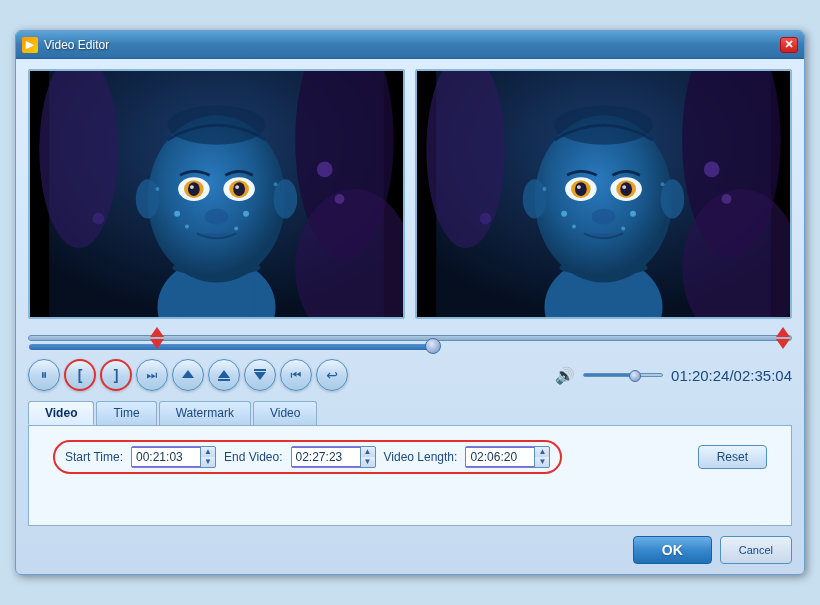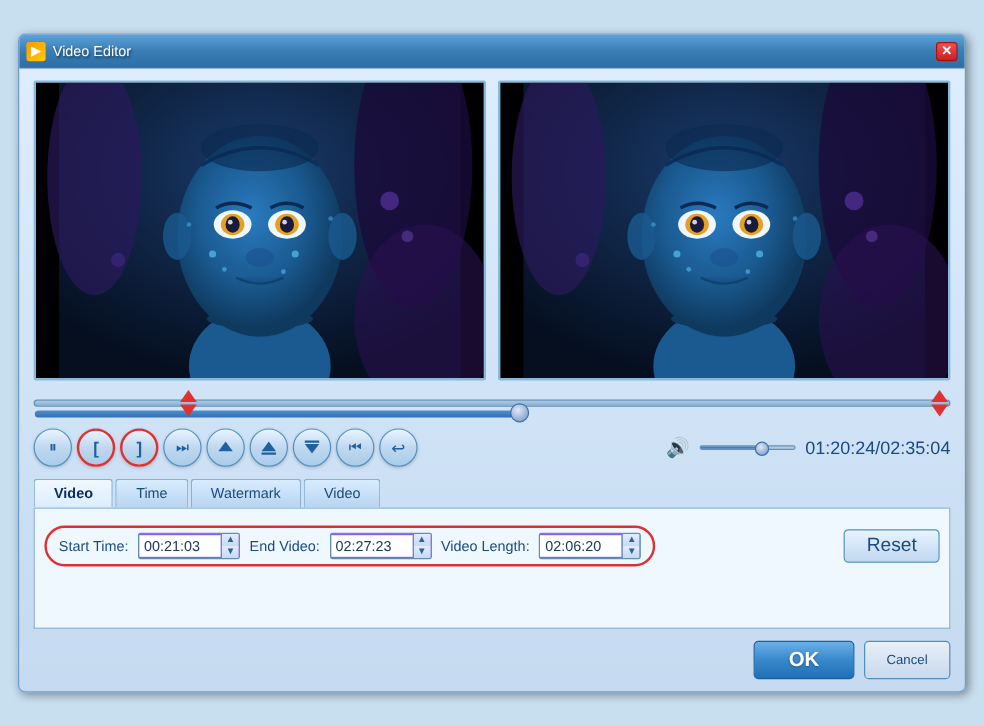--- a/index.html
+++ b/index.html
@@ -257,21 +257,21 @@
       color: #0a3060;
       border-bottom: 1px solid #ddeeff;
       z-index: 1;
     }
 
     .panel-area {
       background: #f0f8ff;
       border: 1px solid #8ab0d0;
       border-top: none;
       min-height: 100px;
-      padding: 14px 8px;
+      padding: 14px 24px;
     }
 
     .trim-controls {
       display: flex;
       align-items: center;
       gap: 8px;
       flex-wrap: wrap;
     }
 
     .trim-label {
@@ -319,38 +319,38 @@
       line-height: 1;
     }
 
     .reset-btn {
       margin-left: auto;
       padding: 4px 18px;
       background: linear-gradient(180deg, #e8f4ff 0%, #c0d8f0 100%);
       border: 1px solid #5090c0;
       border-radius: 4px;
       color: #1a4a80;
-      font-size: 16px;
+      font-size: 12px;
       cursor: pointer;
     }
 
     .bottom-buttons {
       display: flex;
       justify-content: flex-end;
       gap: 8px;
       margin-top: 10px;
     }
 
     .ok-btn {
       padding: 5px 28px;
       background: linear-gradient(180deg, #6ab0e8 0%, #3888cc 50%, #2070b8 100%);
       border: 1px solid #1a60a0;
       border-radius: 4px;
       color: white;
-      font-size: 17px;
+      font-size: 14px;
       font-weight: bold;
       cursor: pointer;
       text-shadow: 0 1px 2px rgba(0,0,0,0.3);
     }
 
     .cancel-btn {
       padding: 5px 18px;
       background: linear-gradient(180deg, #e8f0f8 0%, #c8d8ec 100%);
       border: 1px solid #5090c0;
       border-radius: 4px;

